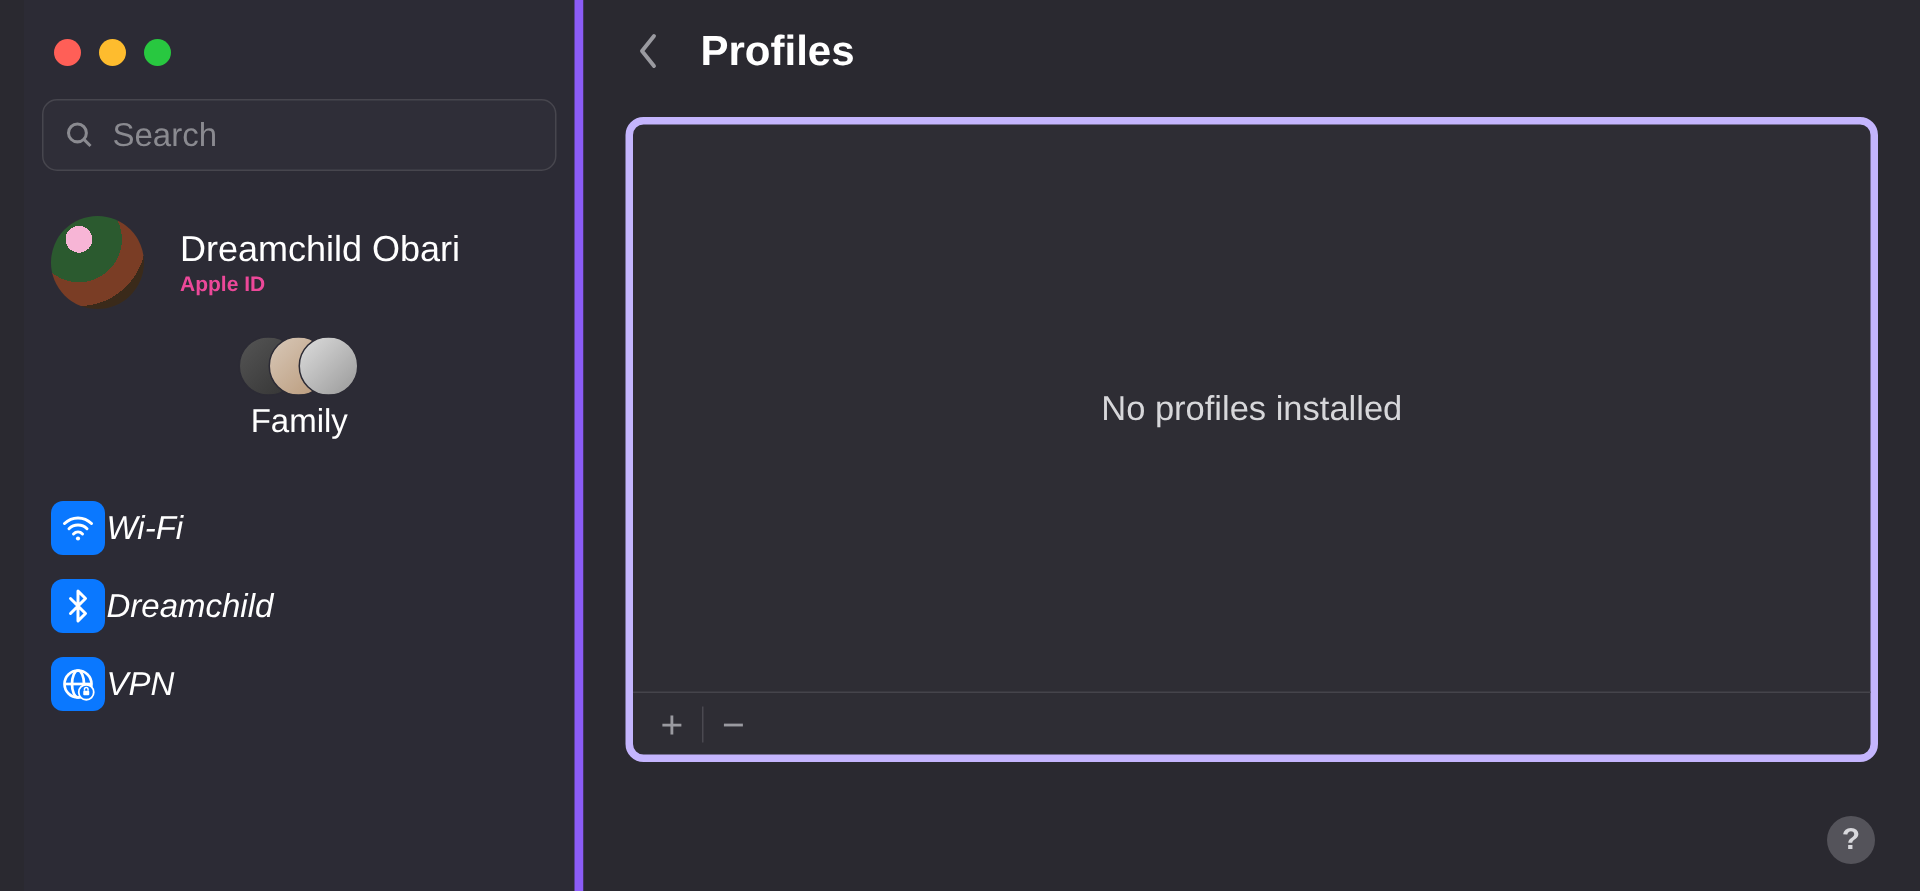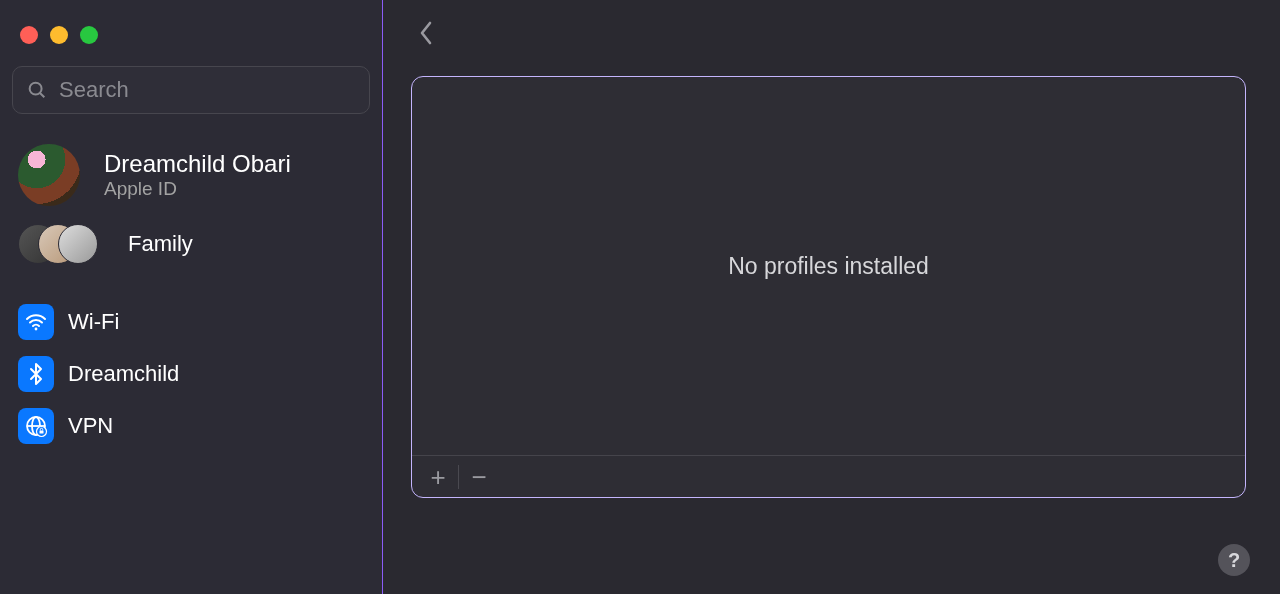--- a/index.html
+++ b/index.html
@@ -9,23 +9,24 @@
       background: #2a2930;
       font-family: -apple-system, BlinkMacSystemFont, "Segoe UI", Helvetica, Arial, sans-serif;
       color: #e8e8e8;
       overflow: hidden;
       display: flex;
     }
     .sidebar {
       width: 383px;
       height: 100%;
       background: #2c2b35;
-      border-right: 1px solid #8b5cf6;
+      border-right: 6px solid #8b5cf6;
       padding: 20px 12px 0 12px;
       overflow: hidden;
+      margin-left: 16px;
     }
     .traffic-lights {
       display: flex;
       gap: 12px;
       padding: 6px 0 22px 8px;
     }
     .tl { width: 18px; height: 18px; border-radius: 50%; }
     .tl-close { background: #ff5f57; }
     .tl-min { background: #febc2e; }
     .tl-max { background: #28c840; }
@@ -58,43 +59,43 @@
       padding: 8px 6px 12px 6px;
       cursor: pointer;
       border-radius: 8px;
     }
     .avatar {
       width: 62px; height: 62px; border-radius: 50%;
       background: radial-gradient(circle at 30% 25%, #f7b5d6 0 14%, #2b5a2f 0 45%, #7a3d25 0 70%, #3a2a1a 0 100%);
       flex-shrink: 0;
     }
     .account-name { font-size: 24px; color: #fff; line-height: 1.15; }
-    .account-sub { font-size: 19px; color: #a3a3a3; }
+    .account-sub { font-size: 14px; color: #ec4899; font-weight: bold; }
     .family-row {
-      display: flex; align-items: center; gap: 28px;
+      display: flex; align-items: center; gap: 4px;
       padding: 6px 6px 14px 6px;
-      cursor: pointer; border-radius: 8px;
+      cursor: pointer; border-radius: 8px; flex-direction: column;
     }
     .family-avatars {
       position: relative; width: 82px; height: 40px;
       flex-shrink: 0;
     }
     .family-avatars .fa {
       position: absolute; top: 0; width: 40px; height: 40px; border-radius: 50%;
       border: 1px solid #2c2b35;
     }
     .fa1 { left: 0; background: linear-gradient(135deg,#555,#333); }
     .fa2 { left: 20px; background: linear-gradient(135deg,#d8c8b8,#b89878); }
     .fa3 { left: 40px; background: linear-gradient(135deg,#ddd,#999); }
     .family-label { font-size: 22px; color: #fff; }
     .nav-group { margin-top: 18px; }
     .nav-item {
-      display: flex; align-items: center; gap: 14px;
+      display: flex; align-items: center; gap: 1px;
       padding: 8px 6px;
-      cursor: pointer; border-radius: 8px;
+      cursor: pointer; border-radius: 8px; font-style: italic;
     }
     .nav-icon {
       width: 36px; height: 36px; border-radius: 8px;
       display: flex; align-items: center; justify-content: center;
       flex-shrink: 0;
       color: #fff;
     }
     .nav-icon svg { width: 24px; height: 24px; }
     .icon-blue { background: #0a78ff; }
     .icon-red { background: #ff453a; }
@@ -112,21 +113,21 @@
       margin-bottom: 28px;
     }
     .back-btn {
       width: 30px; height: 30px; display:flex; align-items:center; justify-content:center;
       color: #9a9aa0; cursor: pointer;
     }
     .back-btn svg { width: 16px; height: 26px; }
     .page-title { font-size: 28px; font-weight: 700; color: #fff; }
 
     .panel {
-      border: 1px solid #c4b5fd;
+      border: 5px solid #c4b5fd;
       border-radius: 12px;
       background: #2e2d34;
       width: 835px;
       display: flex; flex-direction: column;
     }
     .panel-body {
       height: 378px;
       display: flex; align-items: center; justify-content: center;
       color: #d7d7da; font-size: 23px;
     }
@@ -236,20 +237,21 @@
 
 </div>
 
 <div class="main">
   <div class="header">
     <div class="back-btn">
       <svg viewBox="0 0 16 26" fill="none" stroke="currentColor" stroke-width="2.6" stroke-linecap="round" stroke-linejoin="round">
         <polyline points="12,3 4,13 12,23"></polyline>
       </svg>
     </div>
+    <div class="page-title">Profiles</div>
   </div>
 
   <div class="panel">
     <div class="panel-body">
       <span>No profiles installed</span>
     </div>
     <div class="panel-footer">
       <div class="pf-btn">
         <span>+</span>
       </div>

